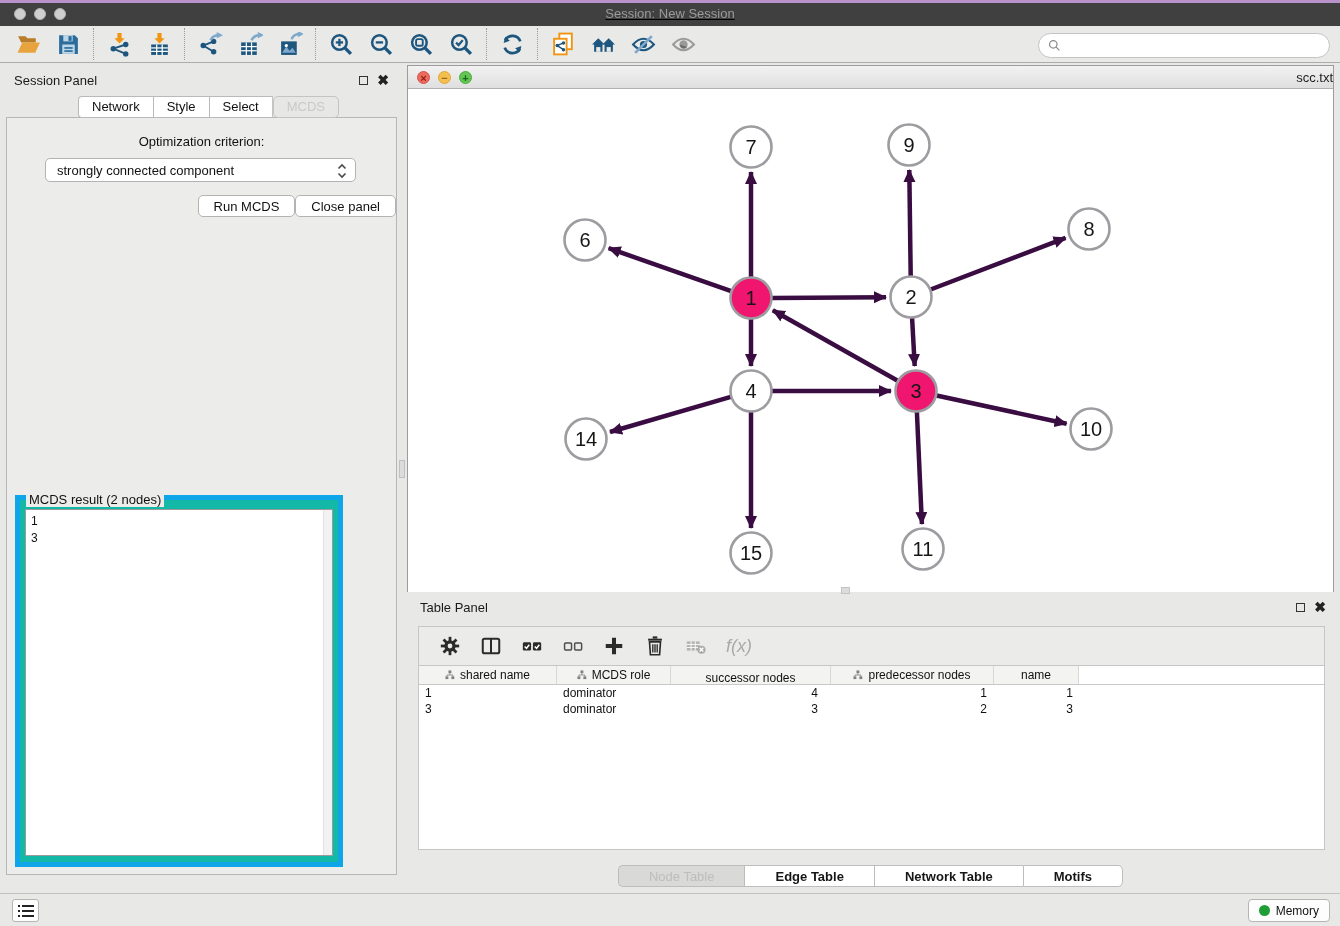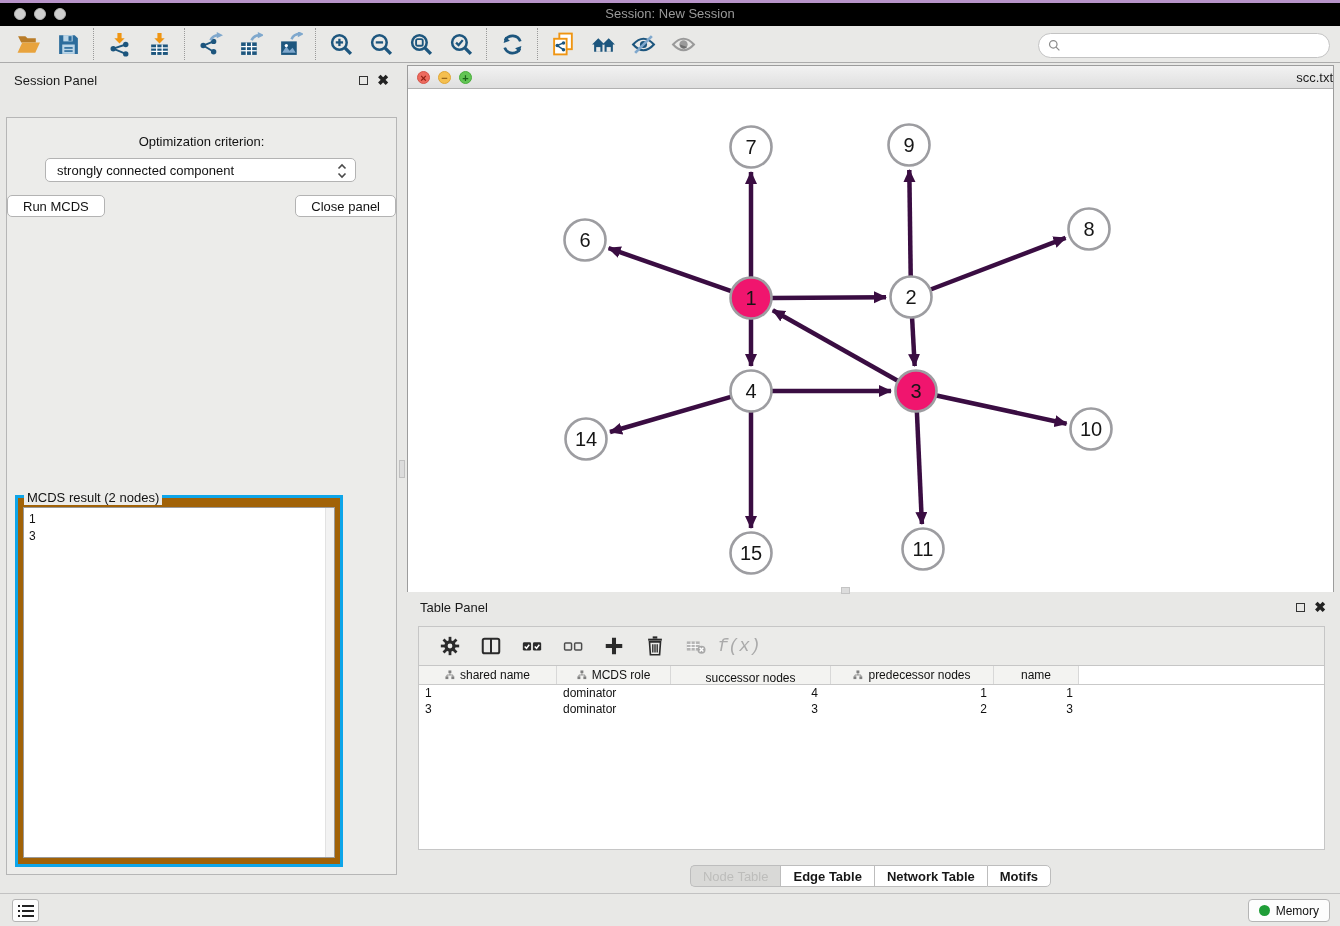--- a/index.html
+++ b/index.html
@@ -2,21 +2,21 @@
 <html><head>
 <meta charset="utf-8">
 <style>
   * { margin:0; padding:0; box-sizing:border-box; }
   html,body { width:1340px; height:926px; overflow:hidden; }
   body { font-family:"Liberation Sans", sans-serif; background:#e8e8e6; position:relative; }
   .abs { position:absolute; }
 
   
   #top-accent { left:0; top:0; width:1340px; height:3px; background:#b793c9; z-index:5; }
-  #titlebar { left:0; top:0; width:1340px; height:26px; background:#000000;text-decoration:underline; }
+  #titlebar { left:0; top:0; width:1340px; height:26px; background:#404040;text-decoration:underline; }
   #titlebar .win-title { width:100%; text-align:center; line-height:28px; font-size:13px; color:#9a9a9a; }
   .tl-dot { width:12px; height:12px; border-radius:50%; display:inline-block; }
   #titlebar .lights { left:14px; top:8px; display:flex; gap:8px; }
   #titlebar .tl-dot { background:#cfcfcf; border:1px solid #b3b3b3; }
 
   
   #toolbar { left:0; top:26px; width:1340px; height:37px; background:#e9e9e7; border-bottom:1px solid #ababab; display:flex; align-items:center; padding-left:8px; }
   .tb-btn { width:34px; height:32px; display:flex; align-items:center; justify-content:center; margin:0 3px; }
   .tb-btn svg { width:25px; height:25px; }
   .tb-sep { width:1px; height:32px; margin:0 5px; border-left:1px dotted #9a9a9a; }
@@ -39,23 +39,23 @@
   .close-icon { font-size:14px; font-weight:bold; color:#222; line-height:10px; }
   #cp-tabs { left:72px; top:28px; height:22px; display:flex; z-index:3; }
   .cp-tab { background:#ffffff; border:1px solid #b9b9b9; border-right:none; padding:0 13px; font-size:13px; line-height:20px; color:#111; }
   .cp-tab:first-child { border-radius:4px 0 0 4px; }
   .cp-tab.last { border-right:1px solid #c4c4c4; }
   .cp-tab.disabled-look { background:#e7e7e5; color:#c9c9c9; border:1px solid #c4c4c4; border-radius:5px; margin-left:0px; }
   #cp-content { left:0; top:49px; width:391px; height:758px; background:#ececea; border:1px solid #b6b6b6; }
   #opt-label { top:16px; width:100%; text-align:center; font-size:13px; color:#111; }
   #criterion-select { left:38px; top:40px; width:311px; height:24px; background:#ffffff; border:1px solid #b3b3b3; border-radius:5px; display:flex; align-items:center; font-size:13px; color:#111; padding-left:11px; }
   #criterion-select .chevrons { position:absolute; right:8px; top:3px; }
-  #cp-buttons { top:77px; width:100%; display:flex; justify-content:space-between; gap:14px; }
+  #cp-buttons { top:77px; width:100%; display:flex; justify-content:flex-end; }
   .cp-btn { background:#ffffff; border:1px solid #b3b3b3; border-radius:5px; font-size:13px; color:#111; padding:3px 15px; height:22px; line-height:15px; }
-  #mcds-group { left:8px; top:377px; width:328px; height:372px; border:3px solid #0ea5e9; background:#a16207; }
+  #mcds-group { left:8px; top:377px; width:328px; height:372px; border:5px solid #0ea5e9; background:#14b8a6; }
   #mcds-group-label { left:6px; top:-8px; background:#ececea; padding:0 3px; font-size:13px; color:#111; }
   #mcds-textarea { left:5px; top:9px; right:5px; bottom:6px; background:#ffffff; border:1px solid #9a9a9a; font-size:12px; color:#111; padding:3px 5px; line-height:17px; white-space:pre-line; }
   #mcds-scroll { right:6px; top:10px; width:9px; bottom:7px; background:#f2f2f2; border-left:1px solid #e2e2e2; }
 
   
   #v-splitter { left:399px; top:460px; width:6px; height:18px; background:#dcdcdc; border:1px solid #c0c0c0; }
   #h-splitter { left:841px; top:587px; width:9px; height:7px; background:#dcdcdc; border:1px solid #c4c4c4; }
 
   
   #network-window { left:407px; top:65px; width:927px; height:527px; border:1px solid #9c9c9c; background:#ffffff; }
@@ -66,32 +66,32 @@
   .tl-red { background:#ed6a5e; border:1px solid #d5544a; color:#8e1e12; }
   .tl-yellow { background:#f5bf4f; border:1px solid #dfa636; color:#99671b; }
   .tl-green { background:#62c554; border:1px solid #4aad3c; color:#1c641a; }
   #graph-canvas { left:0; top:23px; width:925px; height:503px; background:#ffffff; }
 
   
   #table-panel { left:407px; top:595px; width:927px; height:293px; }
   #tp-toolbar { left:11px; top:31px; width:907px; height:40px; background:#ebebe9; border:1px solid #c6c6c6; display:flex; align-items:center; gap:13px; padding-left:17px; }
   .tp-icon { width:28px; height:28px; display:flex; align-items:center; justify-content:center; }
   .tp-icon svg { width:22px; height:22px; }
-  #fx-label { font-family:Liberation Mono, monospace; font-style:italic; font-size:18px; color:#aaaaaa; padding-left:4px; }
+  #fx-label { font-family:Liberation Sans, sans-serif; font-style:italic; font-size:18px; color:#aaaaaa; padding-left:4px; }
   #tp-table { left:11px; top:71px; width:907px; height:184px; background:#ffffff; border:1px solid #c6c6c6; border-top:none; }
   #tp-head { display:flex; height:19px; border-bottom:1px solid #c9c9c9; }
   .th-cell { background:#f3f3f1; border-right:1px solid #d8d8d8; display:flex; align-items:center; justify-content:center; gap:5px; font-size:12px; color:#111; }
   .th-cell svg { width:10px; height:10px; }
   .tr-row { display:flex; height:16px; font-size:12px; color:#111; }
   .td { padding:1px 6px; overflow:hidden; }
   .c0 { width:138px; } .c1 { width:114px; } .c2 { width:160px;flex-direction:column; } .c3 { width:163px; } .c4 { width:85px;text-align:right; }
   .td.num { text-align:right; padding-right:13px; }
   .td.num2 { text-align:right; padding-right:7px; }
   #tp-tabs { top:270px; width:100%; display:flex; justify-content:center; }
-  .tp-tab { border:1px solid #bdbdbd; border-right:none; background:#ffffff; font-size:13px; font-weight:bold; color:#161616; padding:0 12px; height:22px; line-height:21px; }
+  .tp-tab { border:1px solid #bdbdbd; border-right:none; background:#ffffff; font-size:13px; font-weight:bold; color:#161616; padding:0 30px; height:22px; line-height:21px; }
   .tp-tab:first-child { border-radius:5px 0 0 5px; }
   .tp-tab:last-child { border-right:1px solid #bdbdbd; border-radius:0 5px 5px 0; }
   .tp-tab.selected { background:#d9d9d7; color:#bdbdbb; font-weight:normal; }
 </style>
 </head>
 <body>
 
 <div id="top-accent" class="abs"></div>
 <div id="titlebar" class="abs">
   <div class="lights abs">
@@ -270,20 +270,26 @@
   </div>
 </div>
 
 <div id="control-panel" class="abs">
   <div class="panel-header">
     <span class="ph-title">Session Panel</span>
     <span class="ph-icons">
       <span class="float-icon"></span>
       <span class="close-icon">✖</span>
     </span>
+  </div>
+  <div id="cp-tabs" class="abs">
+    <span class="cp-tab">Network</span>
+    <span class="cp-tab">Style</span>
+    <span class="cp-tab last">Select</span>
+    <span class="cp-tab disabled-look">MCDS</span>
   </div>
   <div id="cp-content" class="abs">
     <div id="opt-label" class="abs">Optimization criterion:</div>
     <div id="criterion-select" class="abs">
       <span>strongly connected component</span>
       <span class="chevrons">
         <svg width="10" height="18" viewBox="0 0 10 18">
             <path d="M1.5 6.5L5 3l3.5 3.5" stroke="#4a4a4a" stroke-width="1.6" fill="none"></path>
             <path d="M1.5 11.5L5 15l3.5-3.5" stroke="#4a4a4a" stroke-width="1.6" fill="none"></path>
           </svg>

